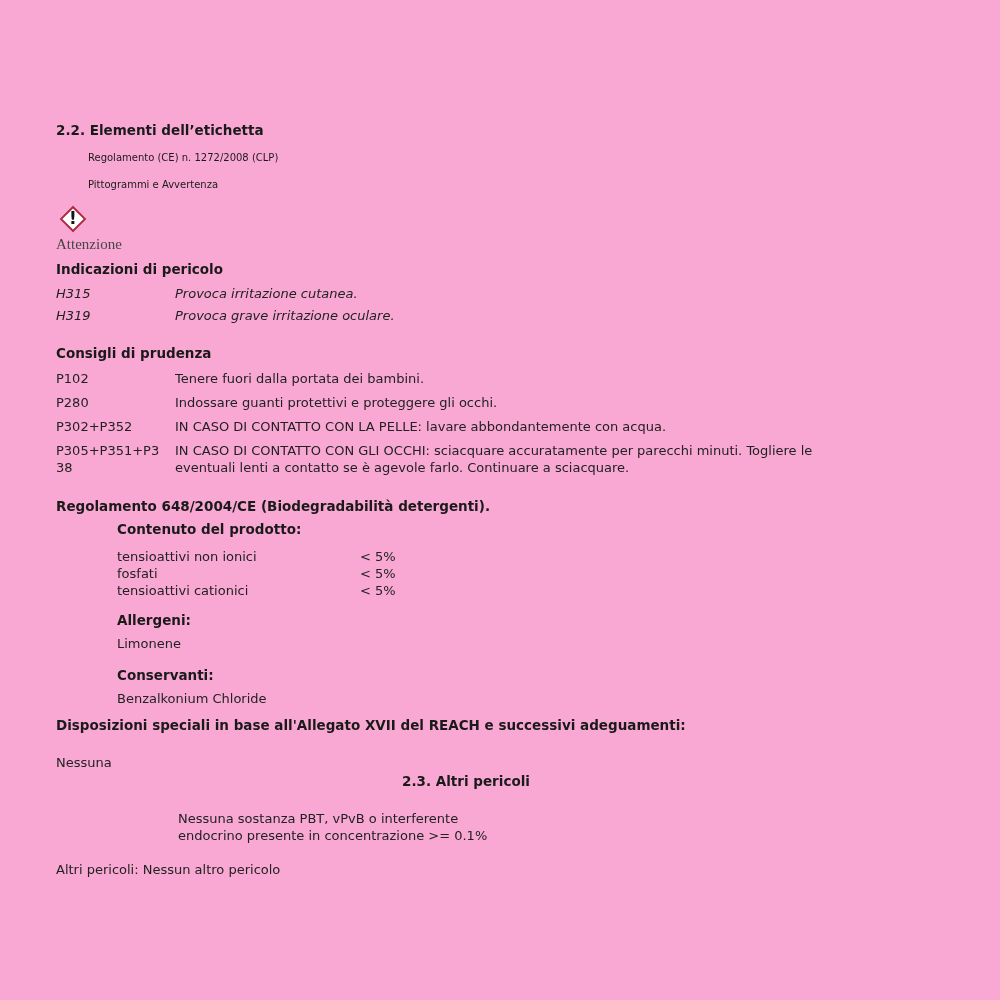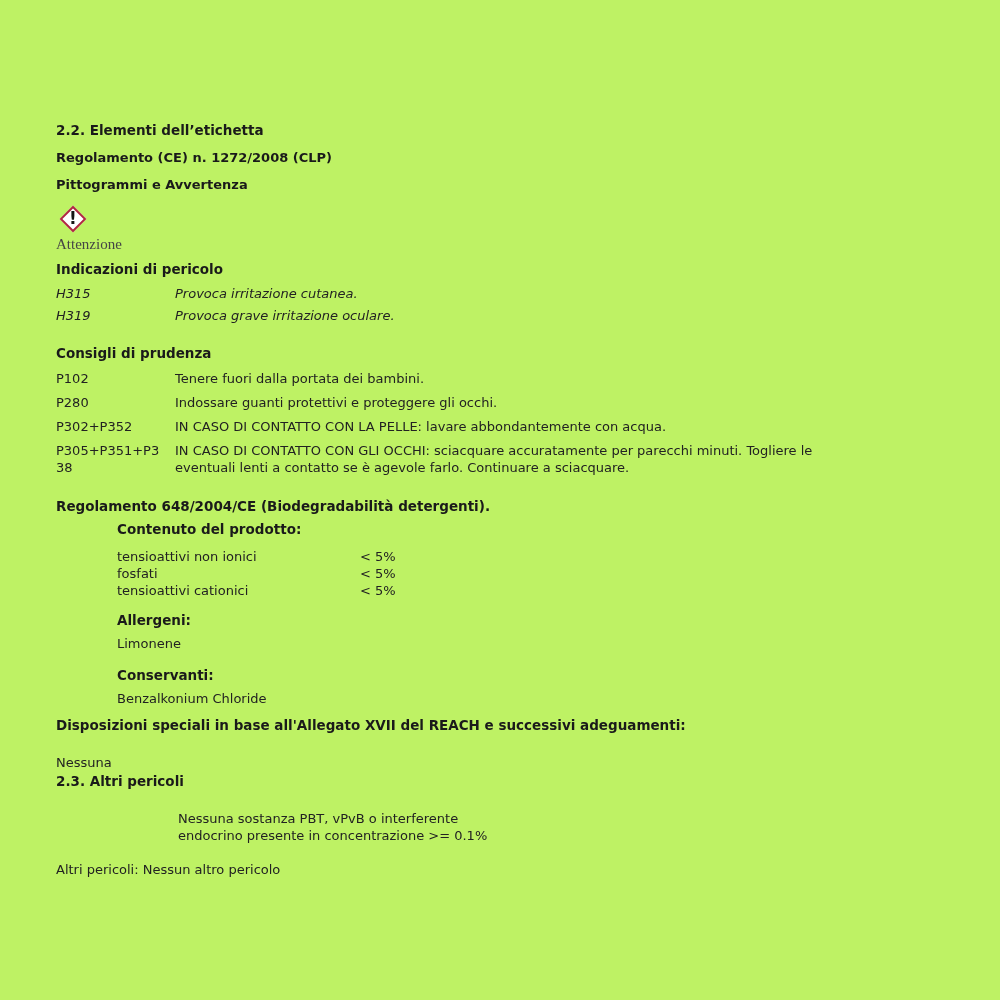--- a/index.html
+++ b/index.html
@@ -6,34 +6,34 @@
   html, body { background: #ffffff; }
   body {
     width: 1000px; height: 1000px;
     font-family: "DejaVu Sans", sans-serif;
     color: #1e1e1e;
     overflow: hidden;
   }
   .page {
     position: relative;
     width: 1000px; height: 1000px;
-    background: #bef264;
+    background: #f9a8d4;
     padding: 122px 124px 0 56px;
   }
   .h-lg { font-size: 13.5px; font-weight: bold; line-height: 17px; color: #1a1a1a; }
-  .h-md { font-size: 13px;   font-weight: bold; line-height: 17px; color: #1a1a1a; }
+  .h-md { font-size: 10px;   font-weight: normal; line-height: 17px; color: #1a1a1a; margin-left: 32px; }
   .txt  { font-size: 13px; line-height: 17px; color: #222; }
 
   .mb10 { margin-bottom: 10px; }
   .mb8  { margin-bottom: 8px; }
   .mb7  { margin-bottom: 7px; }
   .mb6  { margin-bottom: 6px; }
   .mb4  { margin-bottom: 20px; }
   .mb2  { margin-bottom: 2px; }
-  .mb20 { margin-bottom: 20px; }
+  .mb20 { margin-bottom: 20px; text-align: center; }
 
   .indent1 { margin-left: 61px; }   
   .indent2 { margin-left: 122px; }  
 
   
   .pictogram-block { margin-bottom: 10px; }
   .diamond-wrap { position: relative; width: 36px; height: 36px; margin-left: -1px; }
   .diamond {
     position: absolute; left: 50%; top: 50%;
     width: 19px; height: 19px;

